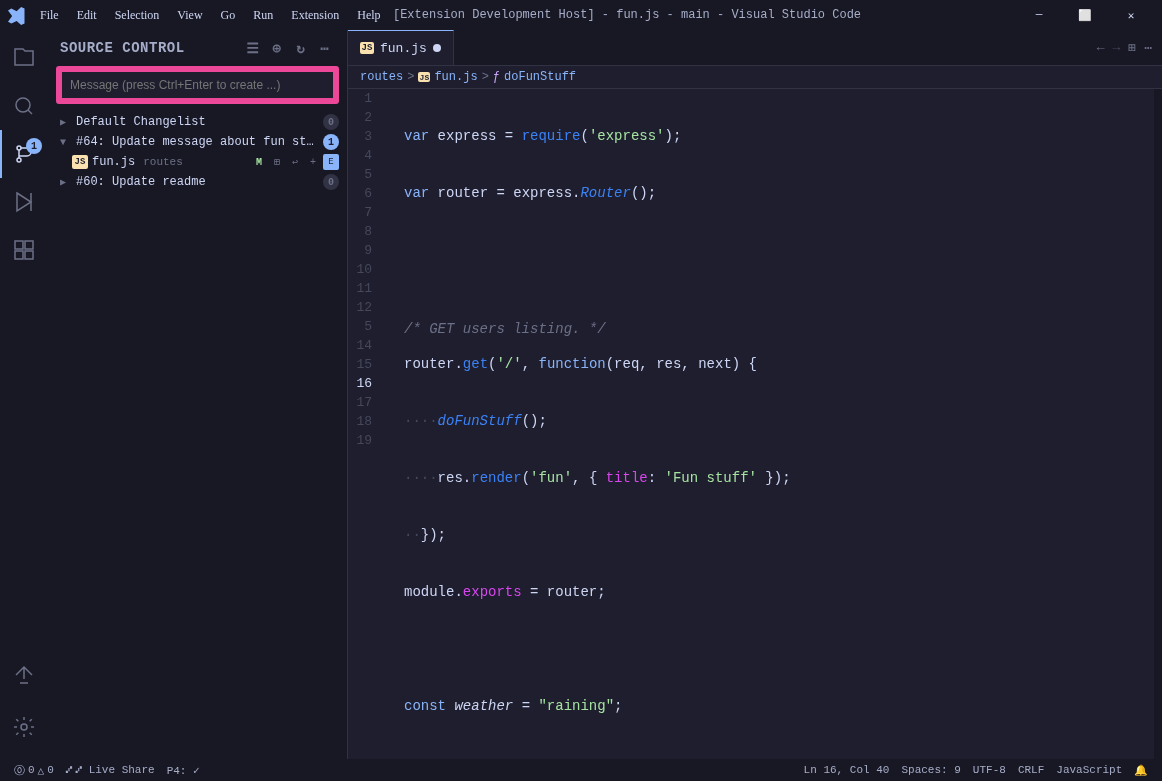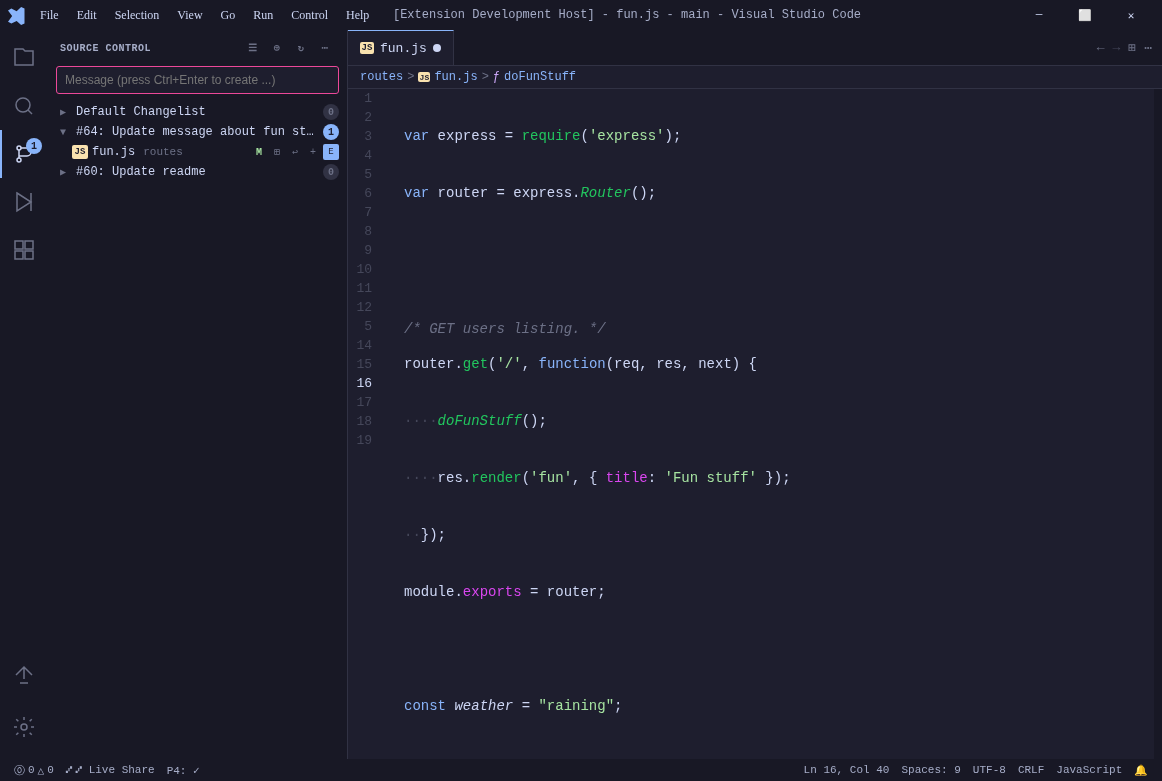--- a/index.html
+++ b/index.html
@@ -120,38 +120,38 @@
       display: flex;
       flex-direction: column;
       flex-shrink: 0;
     }
     .sidebar-header {
       display: flex;
       align-items: center;
       justify-content: space-between;
       padding: 8px 12px;
       color: #a6adc8;
-      font-size: 10px;
+      font-size: 14px;
       font-weight: 600;
       text-transform: uppercase;
       letter-spacing: 0.5px;
     }
     .sidebar-header-icons {
       display: flex; gap: 4px;
     }
     .sidebar-header-icon {
       width: 20px; height: 20px;
       cursor: pointer;
       color: #6c7086;
       display: flex; align-items: center; justify-content: center;
     }
     .commit-input {
       margin: 0 8px 8px;
       background: #1e1e2e;
-      border: 1px solid #ec4899;
+      border: 6px solid #ec4899;
       border-radius: 3px;
       padding: 6px 8px;
       color: #585b70;
       font-size: 12px;
       outline: none;
       width: calc(100% - 16px);
     }
 
     .tree-item {
       display: flex;
@@ -330,21 +330,21 @@
       color: #cdd6f4;
     }
 
     
     .kw { color: #89b4fa; }
     .str { color: #a6e3a1; }
     .comment { color: #6c7086; font-style: italic; margin-top: 44px; }
     .var-name { color: #cdd6f4; }
     .prop { color: #d946ef; }
     .punc { color: #cdd6f4; }
-    .fn-call { color: #22c55e; }
+    .fn-call { color: #3b82f6; }
     .italic { font-style: italic; }
 
     
     #code-editor::-webkit-scrollbar { width: 8px; }
     #code-editor::-webkit-scrollbar-track { background: #1e1e2e; }
     #code-editor::-webkit-scrollbar-thumb { background: #45475a; border-radius: 4px; }
 
     
     #minimap {
       width: 8px;
@@ -385,21 +385,21 @@
         <path d="M17.5 0l-6 5.5L4.5 2 0 4.5l5.5 7.5L0 19.5 4.5 22l7-3.5 6 5.5 4.5-2V2L17.5 0z"></path>
       </svg>
     </div>
     <div class="menu-items">
       <div class="menu-item">File</div>
       <div class="menu-item">Edit</div>
       <div class="menu-item">Selection</div>
       <div class="menu-item">View</div>
       <div class="menu-item">Go</div>
       <div class="menu-item">Run</div>
-      <div class="menu-item">Control</div>
+      <div class="menu-item">Extension</div>
       <div class="menu-item">Help</div>
     </div>
   </div>
   <div class="title-center">[Extension Development Host] - fun.js - main - Visual Studio Code</div>
   <div class="window-controls">
     <div class="win-btn">─</div>
     <div class="win-btn">⬜</div>
     <div class="win-btn close">✕</div>
   </div>
 </div>

